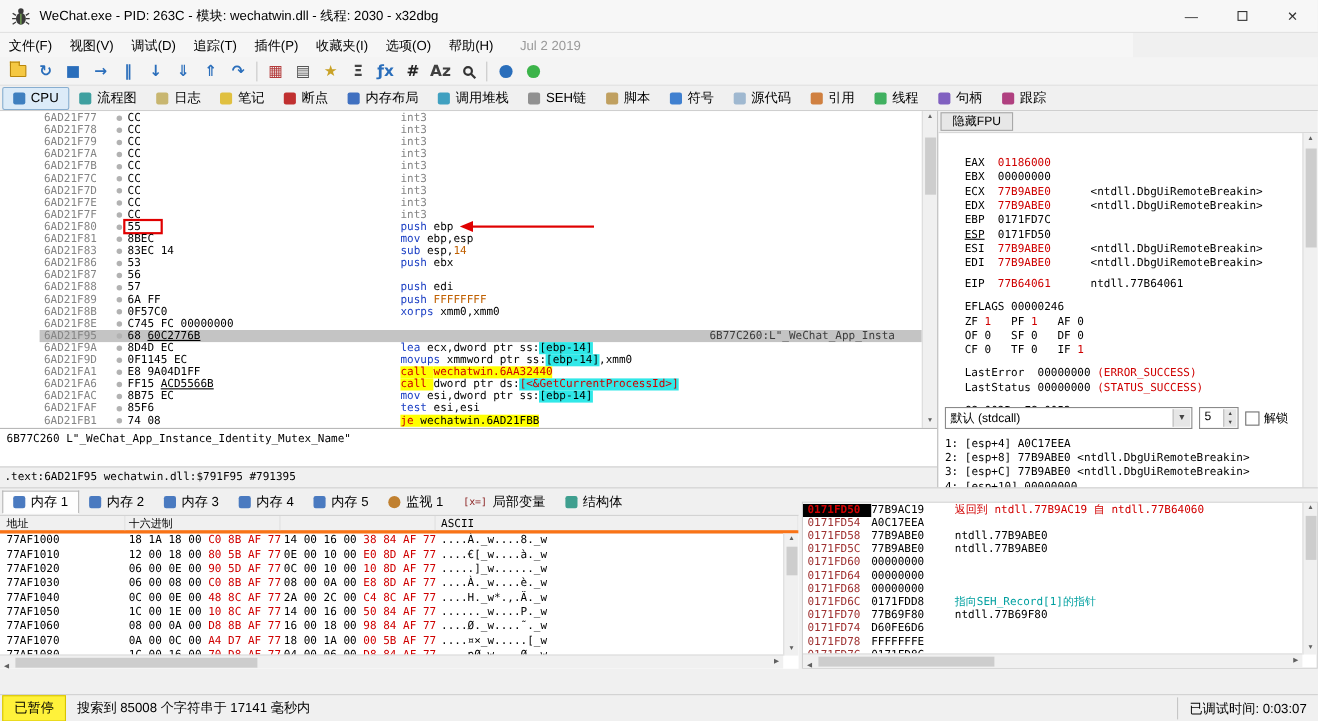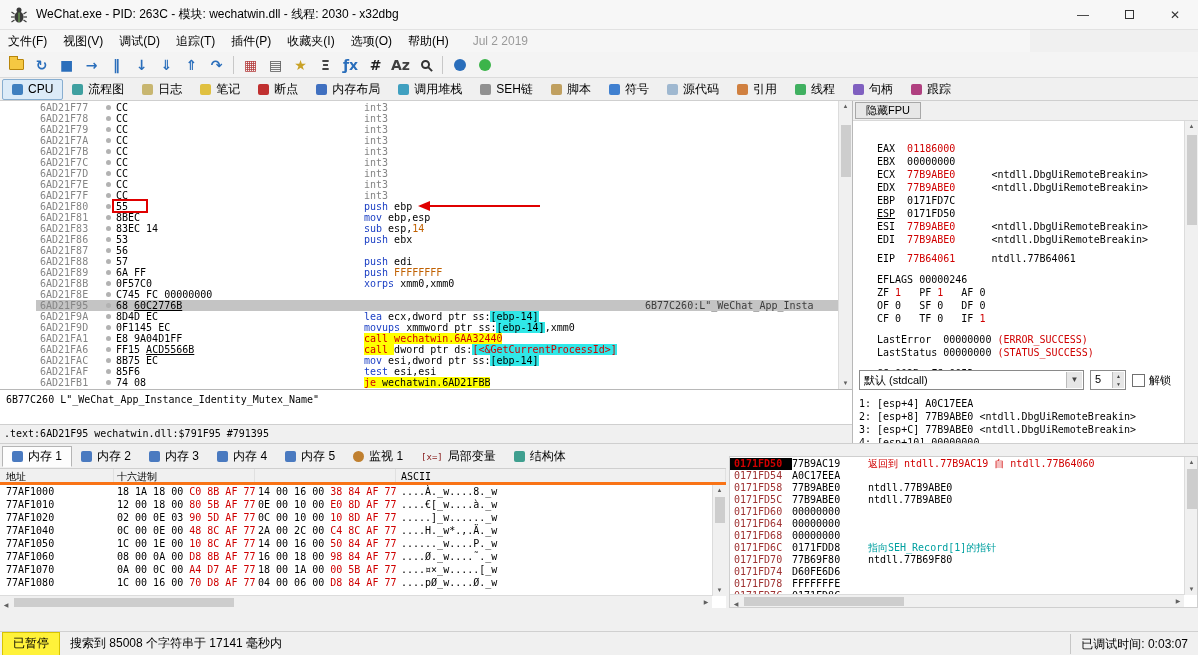--- a/index.html
+++ b/index.html
@@ -718,21 +718,22 @@
   <div id="dump">
     <div id="dump-head" class="mono">
       <div class="m-addr">地址</div>
       <div class="m-hex">十六进制</div>
       <div class="m-hex"></div>
       <div class="m-ascii">ASCII</div>
     </div>
     <div id="dump-rows">
         <div class="mrow"><div class="m-addr mono">77AF1000</div><div class="m-hex mono"><span class="s-k">18 1A 18 00 </span><span class="s-r">C0 8B AF 77</span></div><div class="m-hex mono"><span class="s-k">14 00 16 00 </span><span class="s-r">38 84 AF 77</span></div><div class="m-ascii mono">....À._w....8._w</div></div>
         <div class="mrow"><div class="m-addr mono">77AF1010</div><div class="m-hex mono"><span class="s-k">12 00 18 00 </span><span class="s-r">80 5B AF 77</span></div><div class="m-hex mono"><span class="s-k">0E 00 10 00 </span><span class="s-r">E0 8D AF 77</span></div><div class="m-ascii mono">....€[_w....à._w</div></div>
-        <div class="mrow"><div class="m-addr mono">77AF1020</div><div class="m-hex mono"><span class="s-k">02 00 0E 03 </span><span class="s-r">90 5D AF 77</span></div><div class="m-hex mono"><span class="s-k">0C 00 10 00 </span><span class="s-r">10 8D AF 77</span></div><div class="m-ascii mono">.....]_w......_w</div></div>
+        <div class="mrow"><div class="m-addr mono">77AF1020</div><div class="m-hex mono"><span class="s-k">06 00 0E 00 </span><span class="s-r">90 5D AF 77</span></div><div class="m-hex mono"><span class="s-k">0C 00 10 00 </span><span class="s-r">10 8D AF 77</span></div><div class="m-ascii mono">.....]_w......_w</div></div>
+        <div class="mrow"><div class="m-addr mono">77AF1030</div><div class="m-hex mono"><span class="s-k">06 00 08 00 </span><span class="s-r">C0 8B AF 77</span></div><div class="m-hex mono"><span class="s-k">08 00 0A 00 </span><span class="s-r">E8 8D AF 77</span></div><div class="m-ascii mono">....À._w....è._w</div></div>
         <div class="mrow"><div class="m-addr mono">77AF1040</div><div class="m-hex mono"><span class="s-k">0C 00 0E 00 </span><span class="s-r">48 8C AF 77</span></div><div class="m-hex mono"><span class="s-k">2A 00 2C 00 </span><span class="s-r">C4 8C AF 77</span></div><div class="m-ascii mono">....H._w*.,.Ä._w</div></div>
         <div class="mrow"><div class="m-addr mono">77AF1050</div><div class="m-hex mono"><span class="s-k">1C 00 1E 00 </span><span class="s-r">10 8C AF 77</span></div><div class="m-hex mono"><span class="s-k">14 00 16 00 </span><span class="s-r">50 84 AF 77</span></div><div class="m-ascii mono">......_w....P._w</div></div>
         <div class="mrow"><div class="m-addr mono">77AF1060</div><div class="m-hex mono"><span class="s-k">08 00 0A 00 </span><span class="s-r">D8 8B AF 77</span></div><div class="m-hex mono"><span class="s-k">16 00 18 00 </span><span class="s-r">98 84 AF 77</span></div><div class="m-ascii mono">....Ø._w....˜._w</div></div>
         <div class="mrow"><div class="m-addr mono">77AF1070</div><div class="m-hex mono"><span class="s-k">0A 00 0C 00 </span><span class="s-r">A4 D7 AF 77</span></div><div class="m-hex mono"><span class="s-k">18 00 1A 00 </span><span class="s-r">00 5B AF 77</span></div><div class="m-ascii mono">....¤×_w.....[_w</div></div>
         <div class="mrow"><div class="m-addr mono">77AF1080</div><div class="m-hex mono"><span class="s-k">1C 00 16 00 </span><span class="s-r">70 D8 AF 77</span></div><div class="m-hex mono"><span class="s-k">04 00 06 00 </span><span class="s-r">D8 84 AF 77</span></div><div class="m-ascii mono">....pØ_w....Ø._w</div></div>
       </div>
     <div class="vscroll" style="left:712px; top:16px; height:111px;">
       <div class="sb-btn">▲</div>
       <div class="sb-thumb-v" style="top:12px; height:26px;"></div>
       <div class="sb-btn" style="position:absolute; bottom:0;">▼</div>

